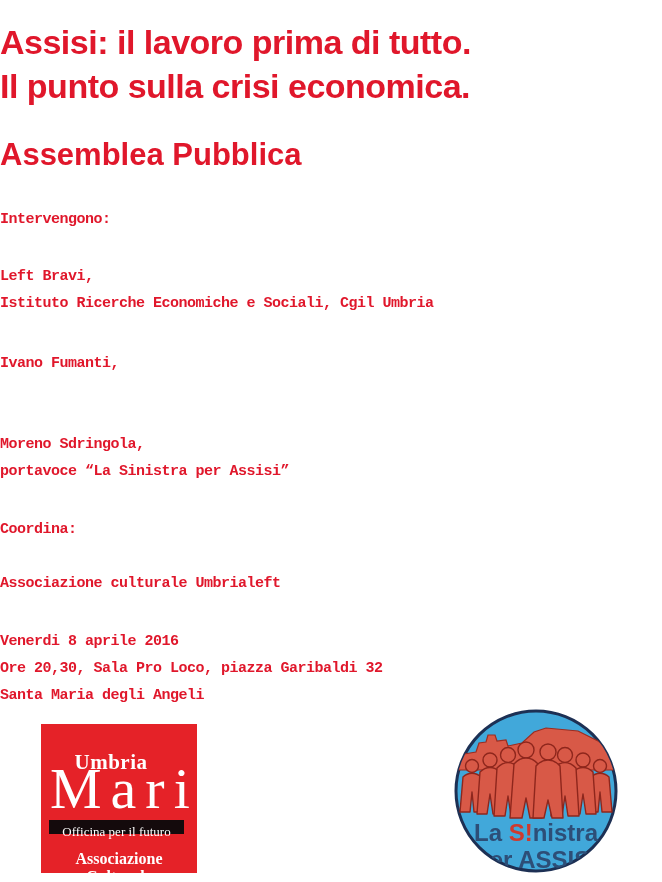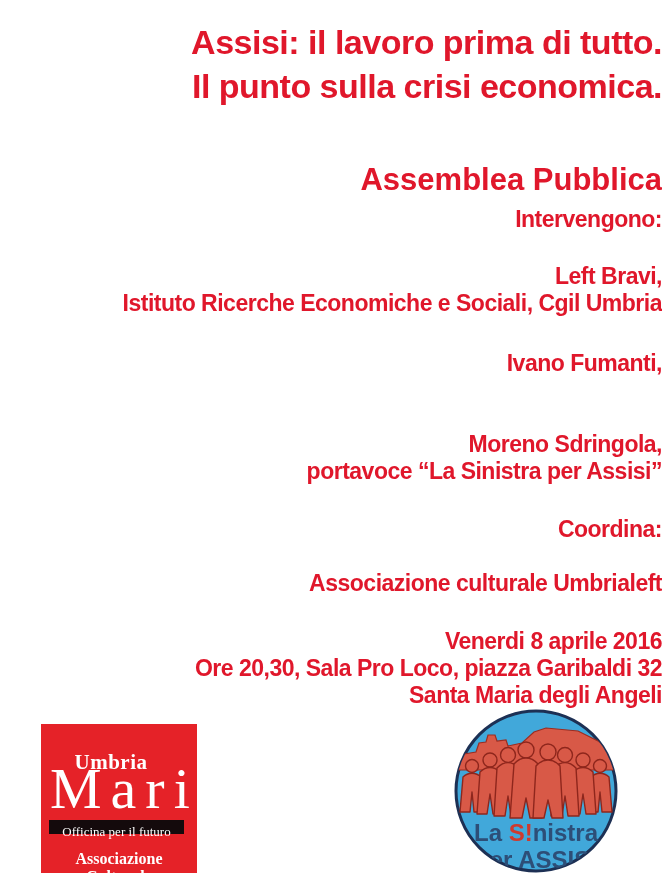--- a/index.html
+++ b/index.html
@@ -9,27 +9,27 @@
     height: 882px;
     background: #ffffff;
     overflow: hidden;
     font-family: "Liberation Sans", "DejaVu Sans", sans-serif;
     font-weight: bold;
     color: #e0172b;
   }
   .line {
     position: absolute;
     left: 0;
-    right: 0;
-    text-align: right;
+    right: 12px;
+    text-align: left;
     white-space: nowrap;
   }
   .title-line   { font-size: 34px; line-height: 44px; letter-spacing: -0.5px; }
-  .subtitle     { font-size: 31px; line-height: 36px; margin-top: 25px; }
-  .body-line    { font-size: 23px; line-height: 27px; letter-spacing: -0.5px; }
+  .subtitle     { font-size: 31px; line-height: 36px; }
+  .body-line    { font-size: 15px; line-height: 27px; letter-spacing: -0.5px; font-family: Liberation Mono, monospace; }
 
   
   .ul-box {
     position: absolute;
     left: 41px;
     top: 724px;
     width: 156px;
     height: 149px;
     background: #e52228;
     font-family: "Liberation Serif", "DejaVu Serif", serif;

